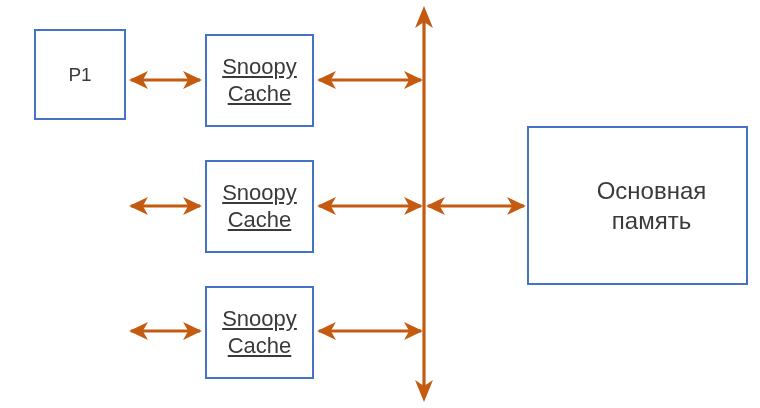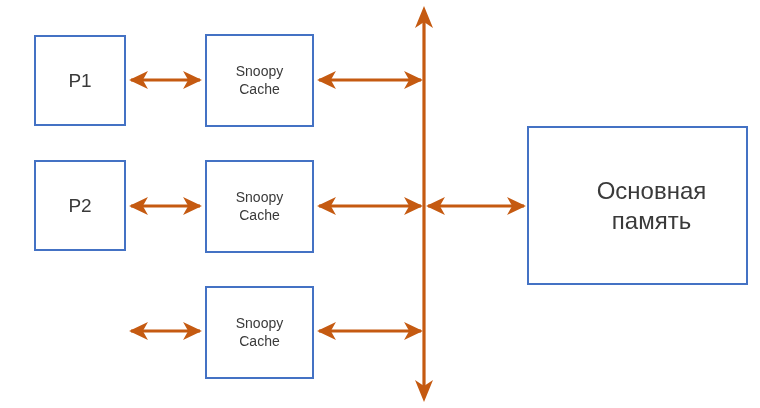--- a/index.html
+++ b/index.html
@@ -27,21 +27,22 @@
     justify-content: center;
     text-align: center;
     color: #3a3a3a;
     line-height: 1.22;
     white-space: pre-line;
   }
   .box-proc {
     font-size: 19px;
   }
   .box-cache {
-    font-size: 14px;
+    font-size: 22px;
+    text-decoration: underline;
   }
   .box-memory {
     font-size: 24px;
     padding-left: 28px;
   }
   .svg-layer {
     position: absolute;
     left: 0;
     top: 0;
     width: 760px;
@@ -79,32 +80,29 @@
 
       <line x1="131" y1="206" x2="200" y2="206"></line>
       <line x1="319" y1="206" x2="421" y2="206"></line>
       <line x1="428" y1="206" x2="524" y2="206"></line>
 
       <line x1="131" y1="331" x2="200" y2="331"></line>
       <line x1="319" y1="331" x2="421" y2="331"></line>
     </g>
   </svg>
 
-  <div class="box box-proc" style="left:34px; top:35px; width:92px; height:91px;">
+  <div class="box box-proc" style="left:34px; top:29px; width:92px; height:91px;">
     <span>P1</span>
   </div>
 
   <div class="box box-cache" style="left:205px; top:34px; width:109px; height:93px;">
     <span>Snoopy
 Cache</span>
   </div>
 
-  <div class="box box-proc" style="left:34px; top:160px; width:92px; height:91px;">
-    <span>P2</span>
-  </div>
 
   <div class="box box-cache" style="left:205px; top:160px; width:109px; height:93px;">
     <span>Snoopy
 Cache</span>
   </div>
 
 
   <div class="box box-cache" style="left:205px; top:286px; width:109px; height:93px;">
     <span>Snoopy
 Cache</span>

